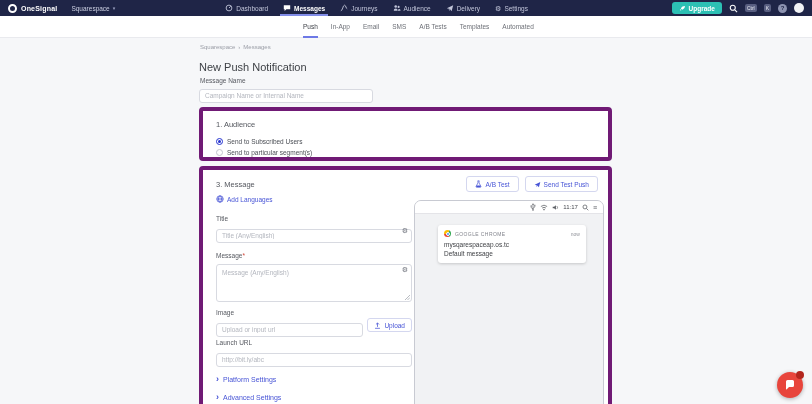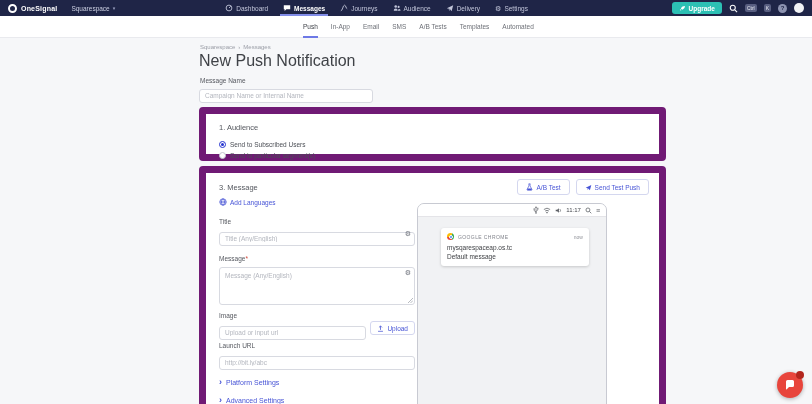--- a/index.html
+++ b/index.html
@@ -30,30 +30,30 @@
   
   .tabbar { position:absolute; left:0; top:16px; width:812px; height:22px; background:#fff; border-bottom:1px solid #e9eaee;
             display:flex; align-items:center; gap:13px; padding-left:303px; }
   .tab { font-size:6.5px; color:#6d7077; height:22px; display:flex; align-items:center; position:relative; cursor:pointer; }
   .tab.active { color:#3e4148; }
   .tab.active::after { content:""; position:absolute; left:0; right:0; bottom:0; height:2px; background:#6d79e6; }
 
   
   .content { position:absolute; left:199px; top:38px; width:413px; }
   .breadcrumb { position:absolute; top:6px; left:1px; font-size:6px; color:#9a9da6; display:flex; gap:3px; }
-  .page-title { position:absolute; top:14px; left:0; font-size:16px; color:#3f4247; font-weight:400; }
+  .page-title { position:absolute; top:23px; left:0; font-size:11px; color:#3f4247; font-weight:400; }
   .field-label { font-size:6.5px; color:#55585f; }
   .msgname-label { position:absolute; top:39px; left:1px; }
   .msgname-input { position:absolute; top:46px; left:0; width:174px; height:14px; }
   input, textarea { border:1px solid #d8dae1; border-radius:3px; background:#fff; font-family:inherit;
                     font-size:6.5px; color:#3f4247; padding:0 5px; outline:none; width:100%; height:100%; }
   textarea { padding:4px 5px; resize:none; }
   input::placeholder, textarea::placeholder { color:#b3b6be; }
 
-  .card { position:absolute; left:0; background:#fff; border:7px solid #701a75; border-radius:4px; width:467px; }
+  .card { position:absolute; left:0; background:#fff; border:4px solid #701a75; border-radius:4px; width:413px; }
   .card1 { top:69px; height:54px; }
   .card2 { top:128px; height:278px; }
   .card-heading { font-size:7.5px; color:#54575e; }
 
   .radio-row { display:flex; align-items:center; gap:4px; position:absolute; left:13px; cursor:pointer; }
   .radio { width:7px; height:7px; border-radius:50%; border:1px solid #c3c5ce; background:#fff; position:relative; }
   .radio.sel { border:1px solid #2433cf; }
   .radio.sel::after { content:""; position:absolute; inset:1px; border-radius:50%; background:#2433cf; }
   .radio-label { font-size:6.5px; color:#4b4e55; }
 

